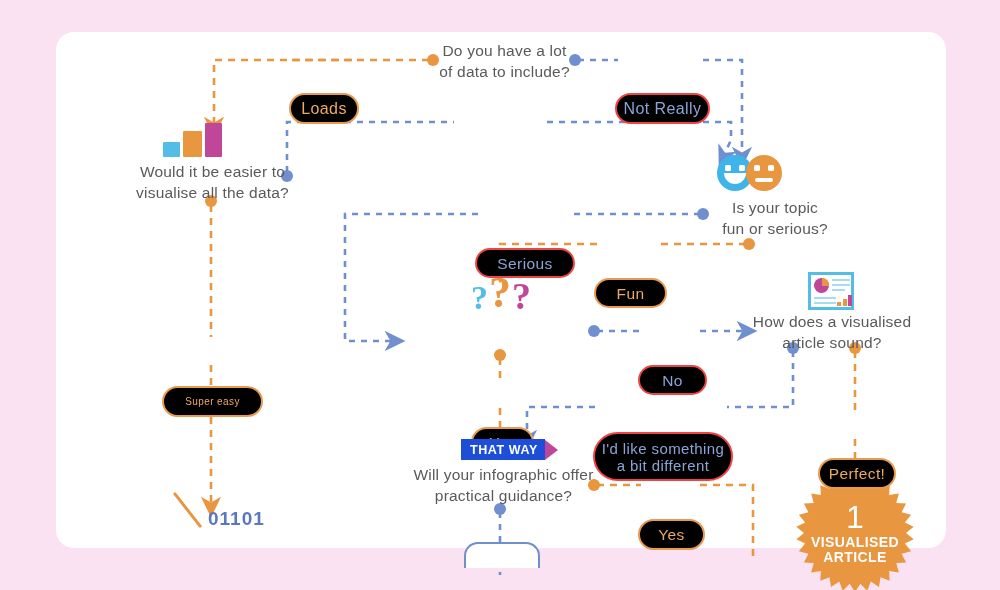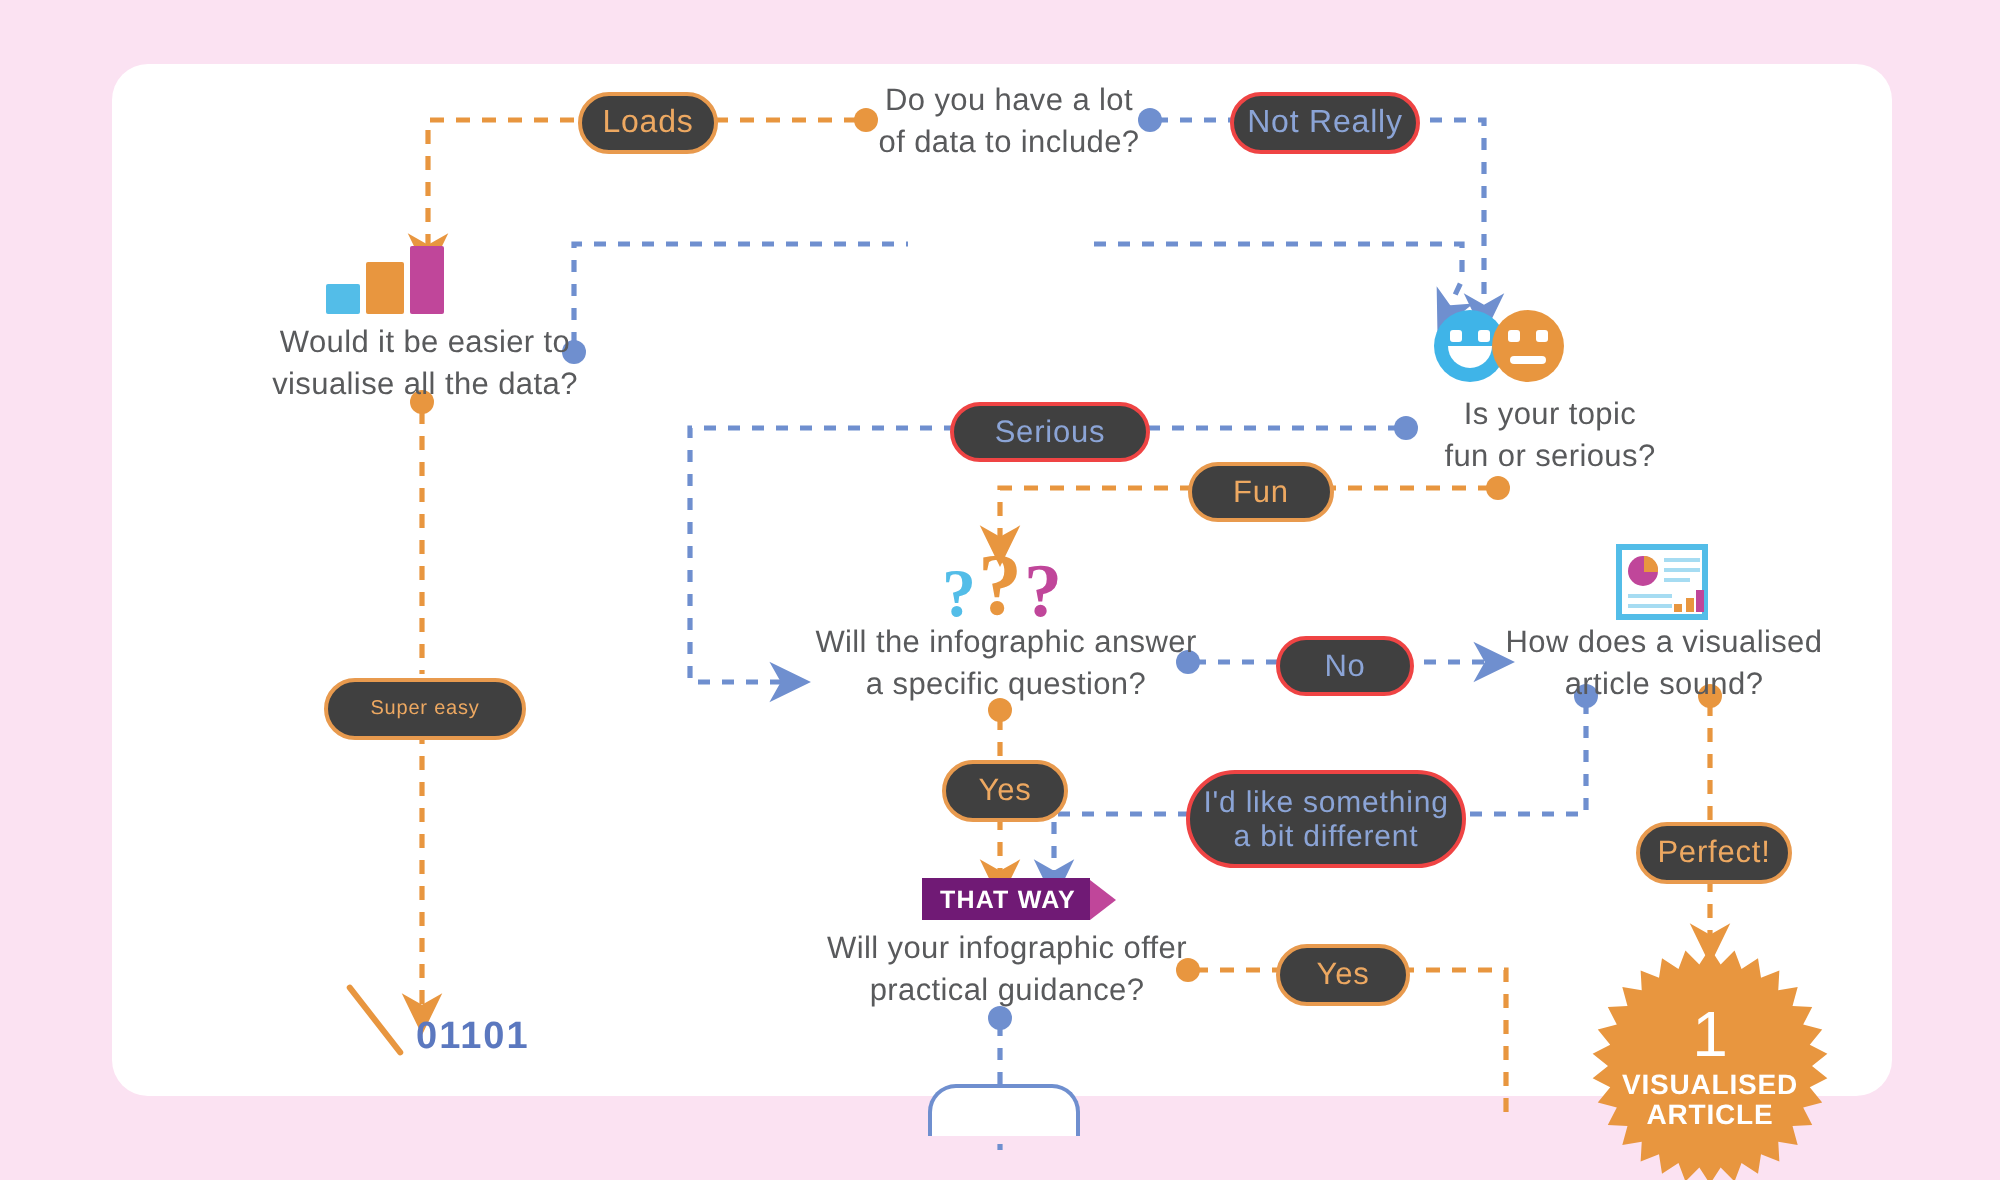--- a/index.html
+++ b/index.html
@@ -19,23 +19,23 @@
   .qtext{
     position:absolute;text-align:center;color:#595a5c;
     font-family:"Liberation Sans", sans-serif;
     font-size:15.5px;line-height:21px;letter-spacing:.2px;
     white-space:pre-line;
   }
 
   
   .pill{
     position:absolute;display:flex;align-items:center;justify-content:center;
-    text-align:center;border-radius:999px;background:#404040;
+    text-align:center;border-radius:999px;background:#000000;
     font-family:"Liberation Sans", sans-serif;
-    letter-spacing:.4px;line-height:17px;
+    letter-spacing:.4px;line-height:17px;margin-top:47px;
   }
   .pill.blue{border:2px solid #ef4444;color:#8ba4d6;}
   .pill.orange{border:2px solid #e89a4e;color:#eda861;}
   .pill span{display:block;width:100%;}
 
   
   .icon{position:absolute;}
   .bars{display:flex;align-items:flex-end;gap:3px;height:34px;}
   .bars i{display:block;border-radius:1px;}
 
@@ -63,21 +63,21 @@
   .artcard .mini{position:absolute;display:flex;align-items:flex-end;gap:1.5px;height:11px;}
   .artcard .mini i{display:block;width:4px;}
 
   .slash{position:absolute;width:3px;background:#e8963f;border-radius:2px;}
 
   .binary{position:absolute;color:#5b78bf;font-weight:bold;font-size:19px;letter-spacing:1px;
     font-family:"Liberation Sans", sans-serif;}
 
   
   .thatway{position:absolute;height:21px;display:flex;align-items:center;}
-  .thatway .body{background:#701a75;height:21px;display:flex;align-items:center;padding:0 7px 0 9px;justify-content:flex-end;}
+  .thatway .body{background:#1d4ed8;height:21px;display:flex;align-items:center;padding:0 7px 0 9px;justify-content:flex-end;}
   .thatway .body span{color:#fff;font-weight:bold;font-size:12.5px;letter-spacing:.6px;
     font-family:"Liberation Sans", sans-serif;white-space:nowrap;}
   .thatway .tip{width:0;height:0;border-top:10.5px solid transparent;border-bottom:10.5px solid transparent;
     border-left:13px solid #c0469a;}
 
   
   .badge{position:absolute;width:114px;height:114px;}
   .badge .lbl{position:absolute;left:0;top:0;width:114px;height:114px;
     display:flex;flex-direction:column;align-items:center;justify-content:center;
     color:#fff;text-align:center;font-family:"Liberation Sans", sans-serif;}
@@ -206,22 +206,20 @@
 
   <div class="qtext" style="left:427px;top:40px;width:155px;">Do you have a lot
 of data to include?</div>
 
   <div class="qtext" style="left:120px;top:161px;width:185px;">Would it be easier to
 visualise all the data?</div>
 
   <div class="qtext" style="left:700px;top:197px;width:150px;">Is your topic
 fun or serious?</div>
 
-  <div class="qtext" style="left:403px;top:311px;width:200px;">Will the infographic answer
-a specific question?</div>
 
   <div class="qtext" style="left:742px;top:311px;width:180px;">How does a visualised
 article sound?</div>
 
   <div class="qtext" style="left:406px;top:464px;width:195px;">Will your infographic offer
 practical guidance?</div>
 
 
   <div class="pill orange" style="left:289px;top:46px;width:66px;height:27px;font-size:16px;">
     <span>Loads</span>

